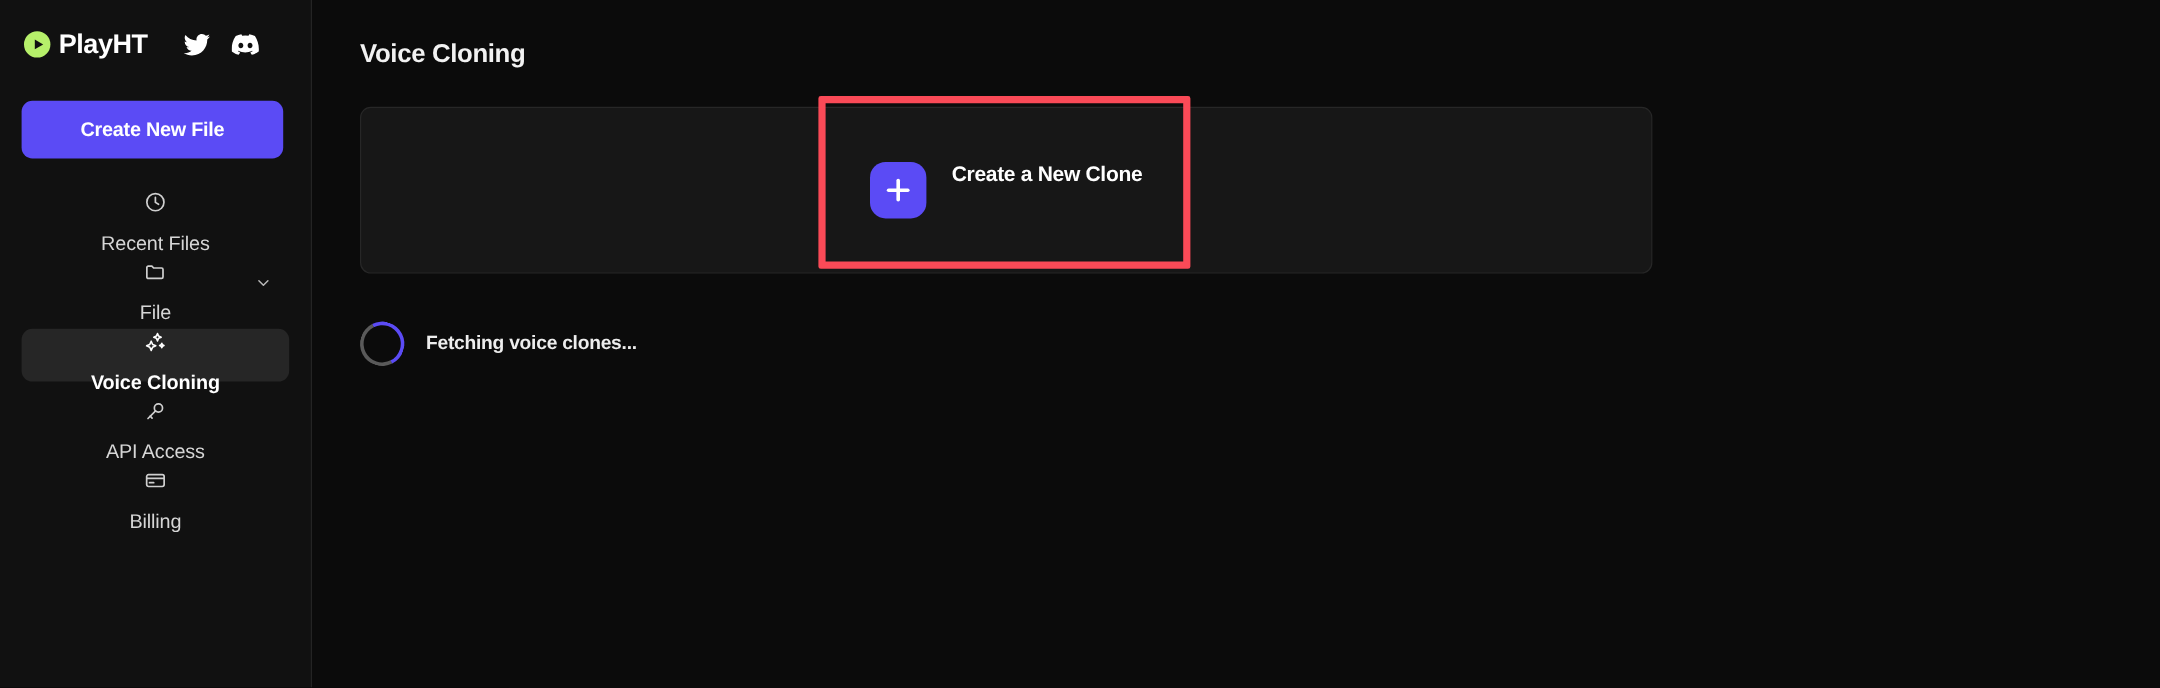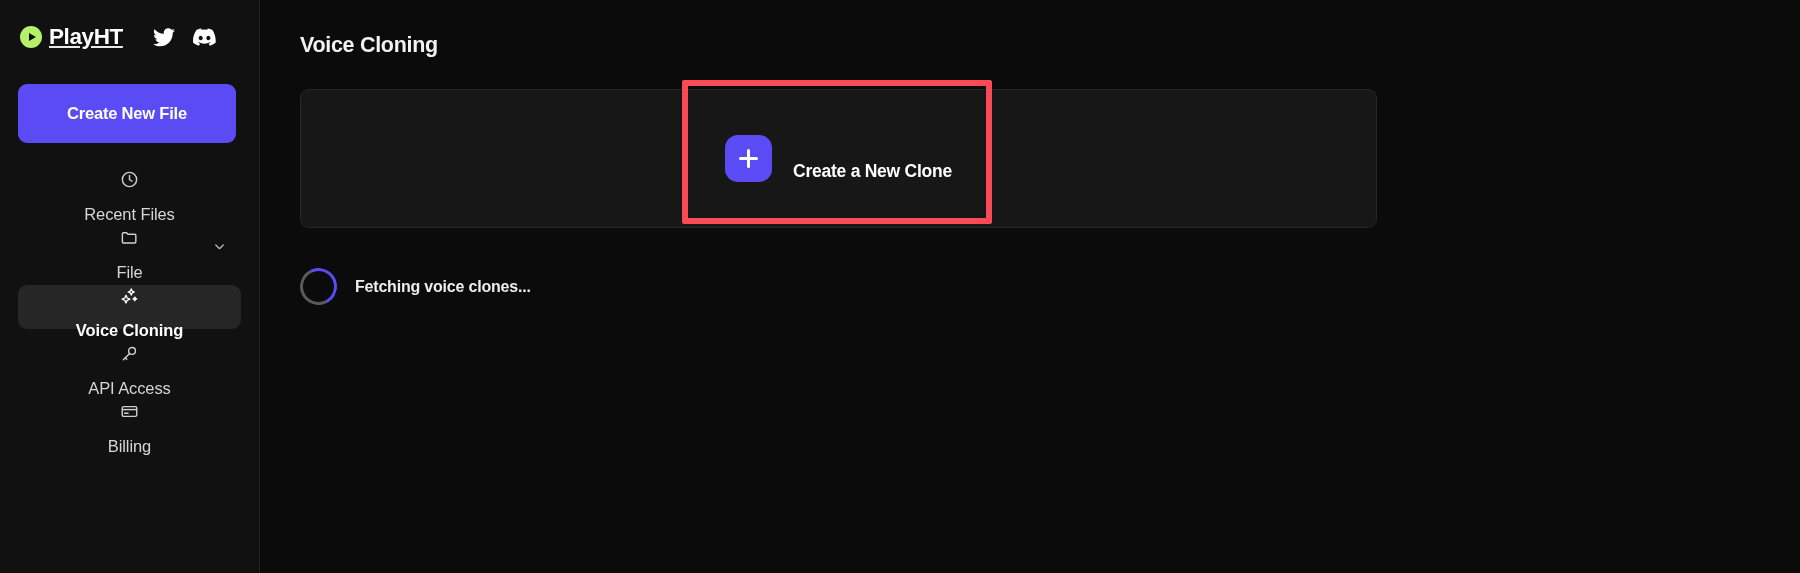--- a/index.html
+++ b/index.html
@@ -26,21 +26,20 @@
     border-right: 1px solid #242424;
     padding: 0 18px;
     position: relative;
   }
 
   .brand-row {
     display: flex;
     align-items: center;
     height: 74px;
     padding-left: 2px;
-    text-decoration: underline;
   }
 
   .logo {
     display: flex;
     align-items: center;
     gap: 7px;
   }
 
   .logo-mark {
     width: 22px;
@@ -71,21 +70,21 @@
     display: flex;
     align-items: center;
     gap: 18px;
     margin-left: 30px;
   }
   .socials svg { display: block; fill: #ffffff; }
 
   .create-btn {
     display: block;
     width: 218px;
-    height: 59px;
+    height: 48px;
     margin: 10px 0 0 0;
     background: #5b4bf5;
     border: none;
     border-radius: 9px;
     color: #ffffff;
     font-family: "Liberation Sans", sans-serif;
     font-size: 16.5px;
     font-weight: bold;
     letter-spacing: -0.2px;
     cursor: pointer;
@@ -153,21 +152,21 @@
     border: 1px solid #272727;
     border-radius: 9px;
     display: flex;
     align-items: center;
     justify-content: center;
     position: relative;
   }
 
   .create-clone {
     display: flex;
-    align-items: flex-end;
+    align-items: flex-start;
     gap: 21px;
     cursor: pointer;
     position: relative;
     z-index: 2;
   }
 
   .plus-tile {
     width: 47px;
     height: 47px;
     border-radius: 13px;

